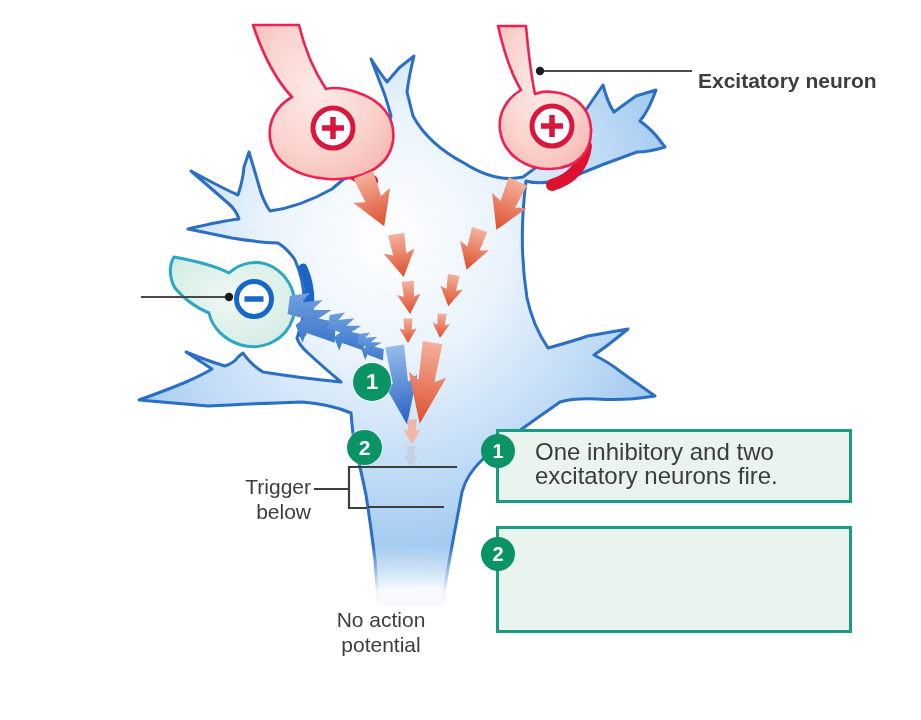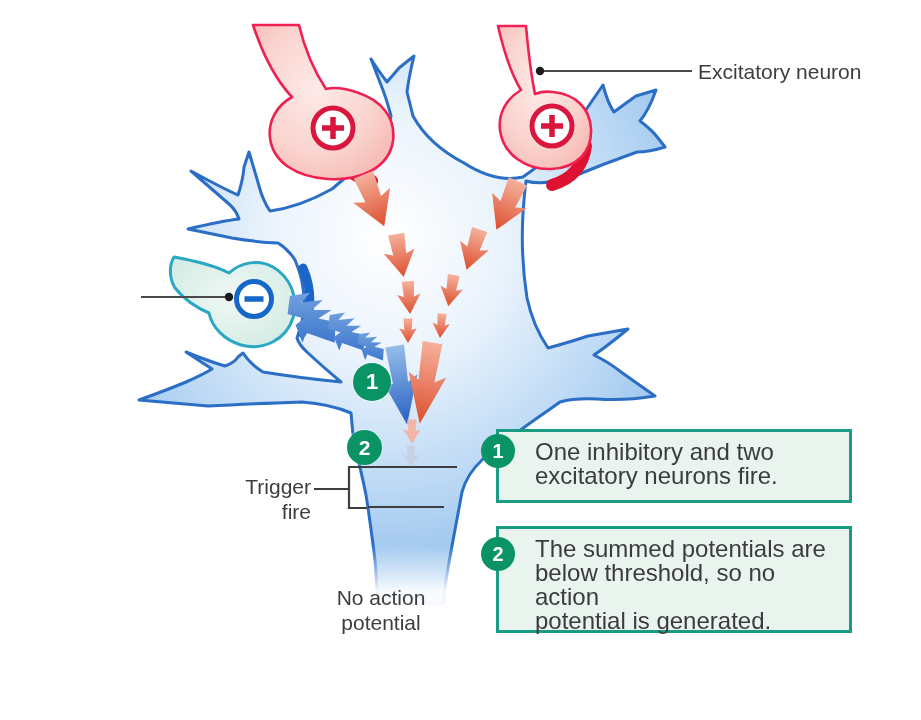--- a/index.html
+++ b/index.html
@@ -195,37 +195,34 @@
     <g>
       <line x1="540" y1="71" x2="692" y2="71" stroke="#4a4a4a" stroke-width="1.8"></line>
       <circle cx="540" cy="71" r="4.2" fill="#1c1c1c"></circle>
     </g>
     <g>
       <line x1="141" y1="297" x2="229" y2="297" stroke="#4a4a4a" stroke-width="1.8"></line>
       <circle cx="229" cy="297" r="4.2" fill="#1c1c1c"></circle>
     </g>
   </svg>
 
-  <div class="lbl" style="left:698px;top:59px;">Excitatory neuron</div>
+  <div class="lbl" style="left:698px;top:68px;font-weight:bold;">Excitatory neuron</div>
 
 
   <div class="lbl right" style="left:224px;top:474px;width:87px;">Trigger
-fire</div>
-
-  <div class="lbl center" style="left:320px;top:585px;width:122px;">No action
+below</div>
+
+  <div class="lbl center" style="left:320px;top:607px;width:122px;">No action
 potential</div>
 
   <div class="marker m1">1</div>
   <div class="marker m2">2</div>
 
   <div class="callout c1">
     <div class="callout-badge">1</div>
     <div class="callout-text">One inhibitory and two
 excitatory neurons fire.</div>
   </div>
   <div class="callout c2">
     <div class="callout-badge">2</div>
-    <div class="callout-text">The summed potentials are
-below threshold, so no action
-potential is generated.</div>
   </div>
 
 </div>
 
 </body></html>

